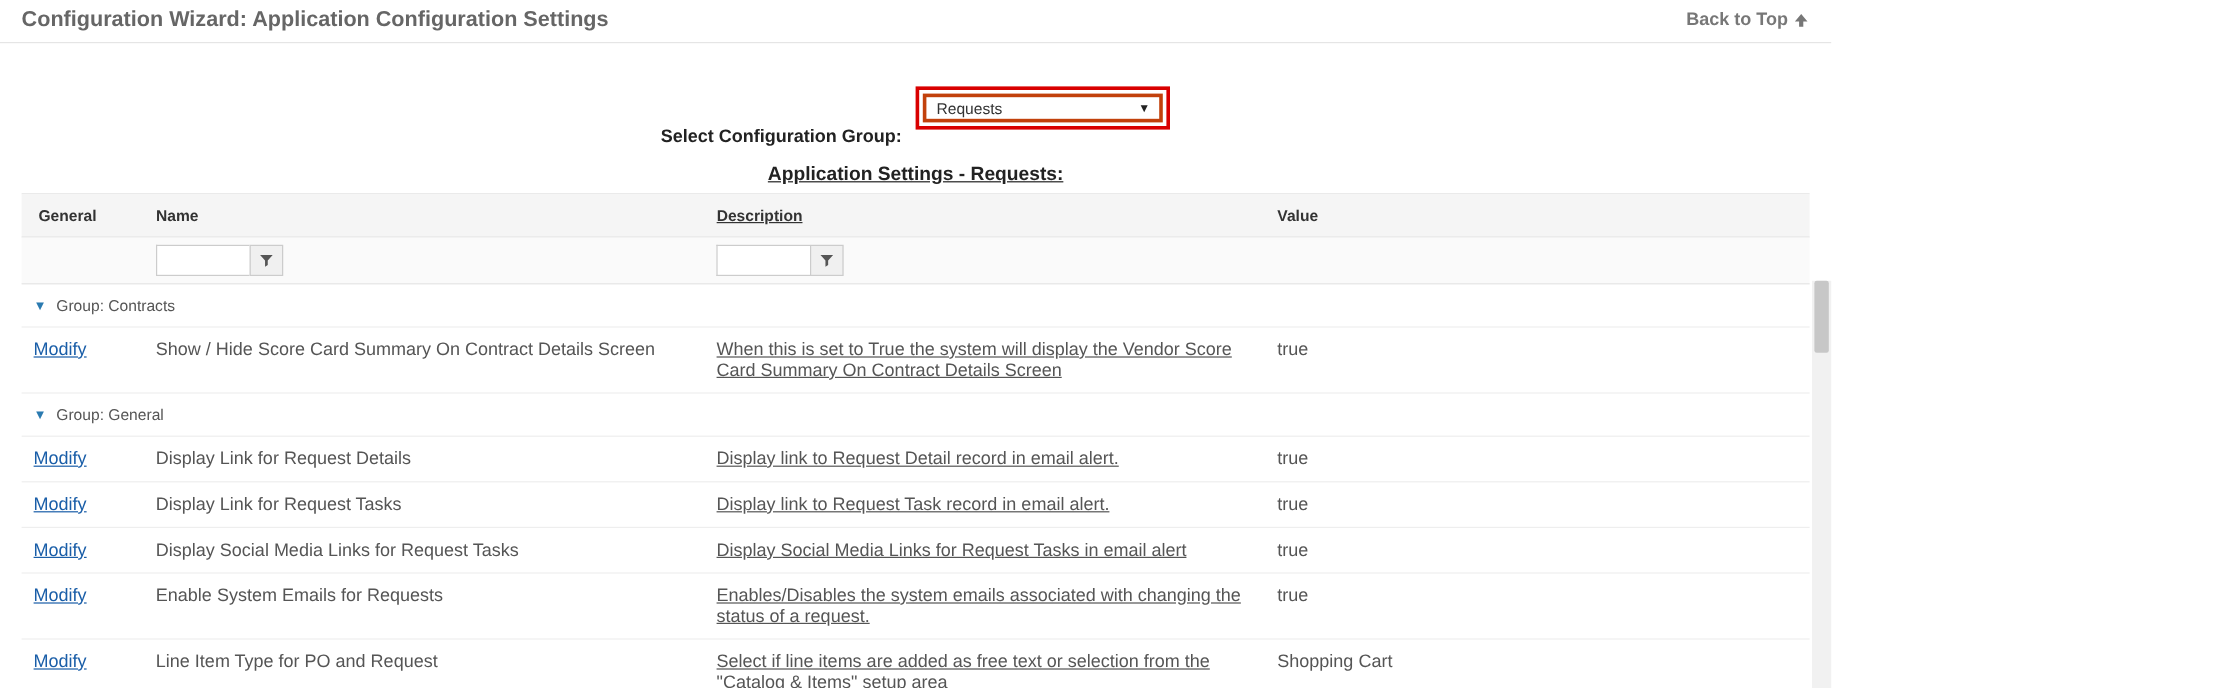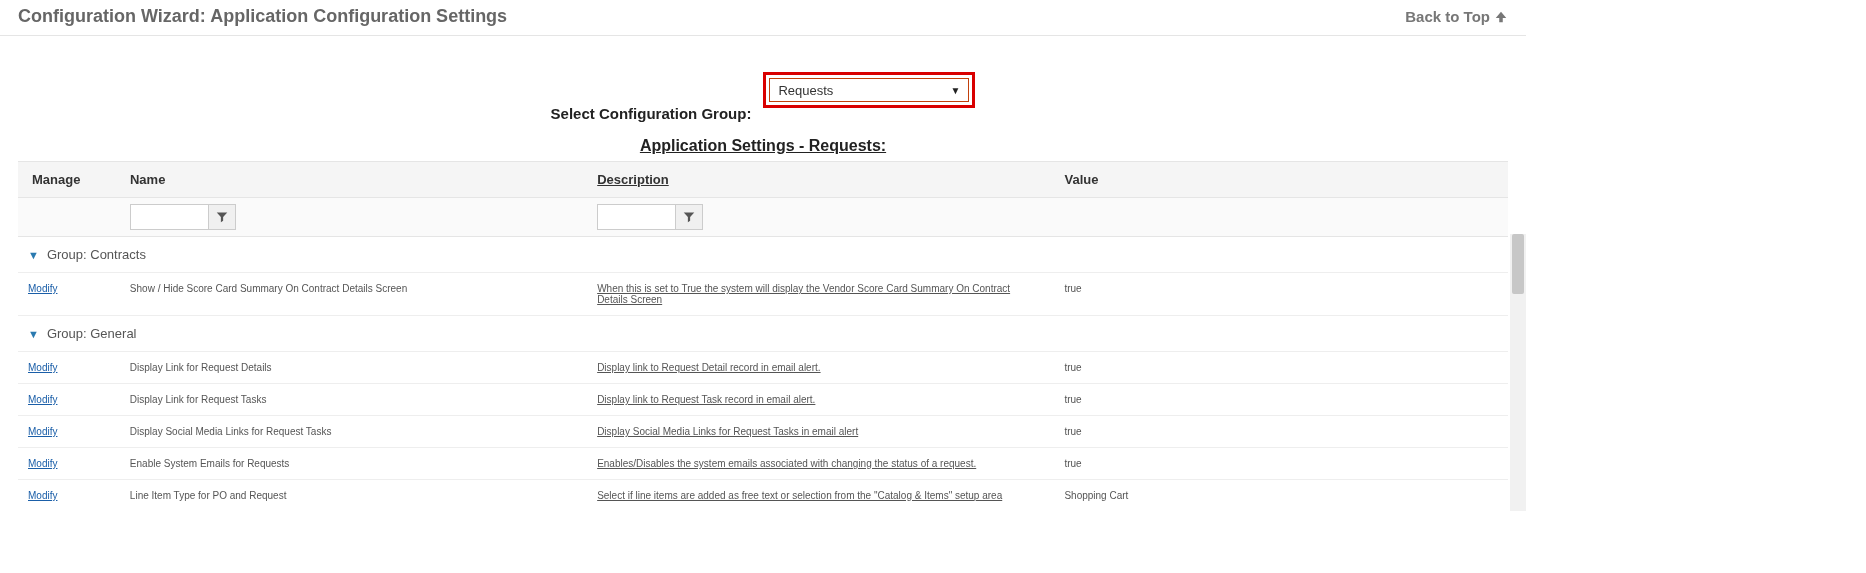--- a/index.html
+++ b/index.html
@@ -13,21 +13,21 @@
   .back-to-top { font-size:15px; font-weight:bold; color:#777; cursor:pointer; display:flex; align-items:center; gap:4px; }
   .back-to-top svg { width:14px; height:14px; }
 
   .selector-row { width:100%; text-align:center; padding:22px 0 14px 0; }
   .selector-inner { display:inline-flex; align-items:center; gap:12px; }
   .selector-label { font-size:15px; font-weight:bold; color:#222;margin-top:47px; }
   .select-wrap {
     border:3px solid #d90000; padding:3px; display:inline-block;
   }
   .fake-select {
-    width:200px; height:24px; border:1px solid #c2410c; background:#fff;
+    width:200px; height:24px; border:3px solid #c2410c; background:#fff;
     display:flex; align-items:center; justify-content:space-between;
     padding:0 8px; font-size:13px; color:#333; cursor:pointer;
   }
   .fake-select .caret { font-size:10px; color:#222; }
 
   .section-title {
     font-size:16px; font-weight:bold; color:#222; text-decoration:underline;
     padding:0 18px 6px 18px;
     text-align:center;
   }
@@ -59,21 +59,21 @@
   }
   .filter-btn svg { width:12px; height:12px; }
 
   .group-row {
     display:flex; align-items:center; gap:8px;
     padding:10px 6px; font-size:13px; color:#555; border-bottom:1px solid #eee;
     cursor:pointer;
   }
   .group-row .tri { color:#2a7ab0; font-size:11px; }
   .data-row {
-    display:flex; font-size:10px; color:#555; border-bottom:1px solid #eee;justify-content:space-between;
+    display:flex; font-size:15px; color:#555; border-bottom:1px solid #eee;justify-content:space-between;
   }
   .data-row .cell { padding:10px 14px; }
   .data-row.indent .manage-cell,
   .group-row { padding-left:10px; }
   .data-row .manage-cell { padding-left:24px; }
   .modify-link { color:#1a5ea8; text-decoration:underline; cursor:pointer; }
 
   .scrollbar-track {
     position:absolute; right:-18px; top:72px; bottom:0; width:16px;
     background:#f1f1f1;
@@ -110,21 +110,21 @@
         </span>
       </span>
     </div>
   </div>
 
   <div class="section-title">Application Settings - Requests:</div>
 
   <div class="grid-wrap">
 
     <div class="grid-header-row">
-      <div class="cell col-manage">Manage</div>
+      <div class="cell col-manage">General</div>
       <div class="cell col-name">Name</div>
       <div class="cell col-desc">Description</div>
       <div class="cell col-value">Value</div>
     </div>
 
     <div class="grid-filter-row">
       <div class="cell col-manage"></div>
       <div class="cell col-name">
         <span class="filter-unit">
           <input class="filter-input" style="">

